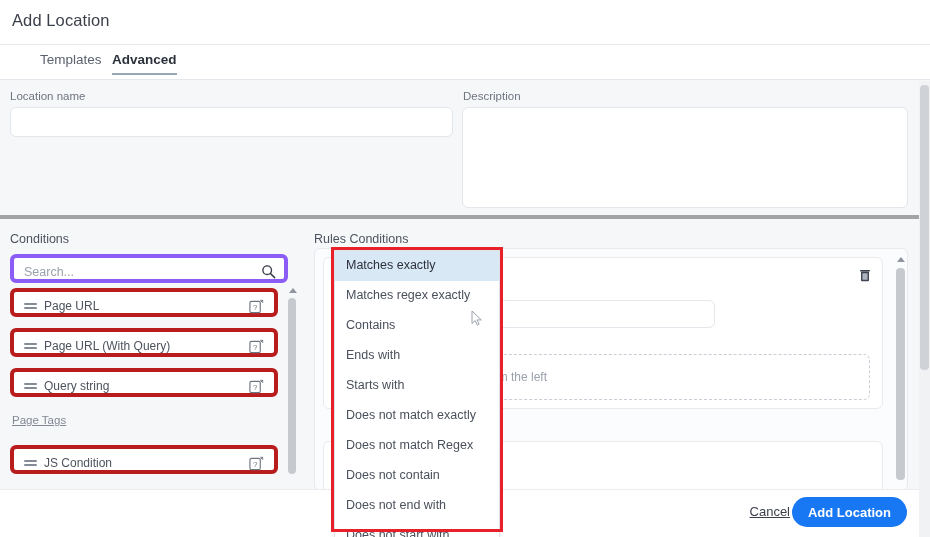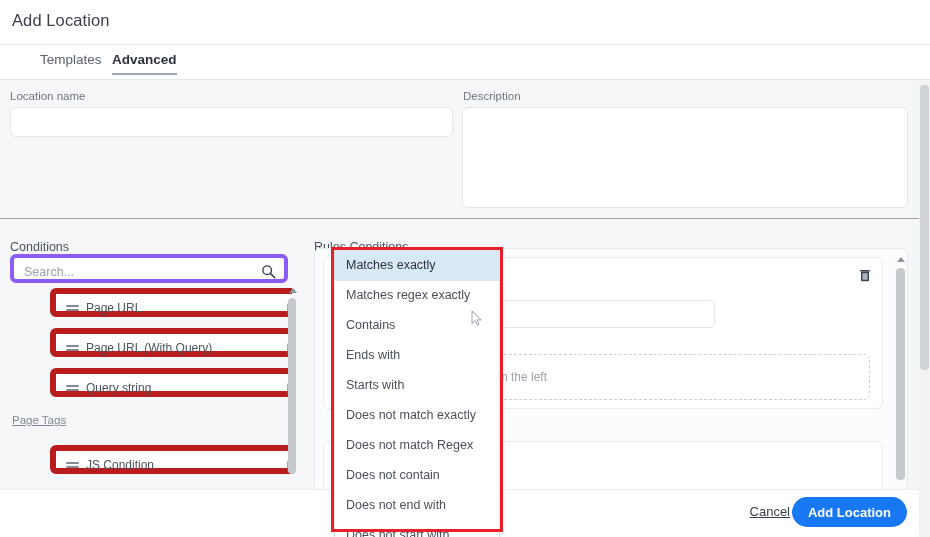--- a/index.html
+++ b/index.html
@@ -49,21 +49,21 @@
     content: ""; position: absolute;
     left: 0; right: 0; bottom: 0; height: 2px;
     background: #9aa7b4;
   }
 
   
   .form-area {
     position: absolute; left: 0; top: 81px;
     width: 930px; height: 138px;
     background: #f6f7f9;
-    border-bottom: 1px solid #a3a3a3;
+    border-bottom: 4px solid #a3a3a3;
   }
   .field-label {
     position: absolute;
     font-size: 11.5px; color: #6e7480;
   }
   .lbl-loc { left: 10px; top: 9px; }
   .lbl-desc { left: 463px; top: 9px; }
 
   .txt-input {
     position: absolute;
@@ -78,21 +78,21 @@
   }
   .inp-loc { left: 10px; top: 26px; width: 443px; height: 30px; }
   .inp-desc {
     left: 462px; top: 26px; width: 446px; height: 101px;
     padding: 8px 10px; resize: none; line-height: 1.4;
   }
 
   
   .section-title {
     position: absolute;
-    font-size: 12.5px; color: #4d535e; margin-top: 8px;
+    font-size: 12.5px; color: #4d535e;
   }
   .st-cond { left: 10px; top: 232px; }
   .st-rules { left: 314px; top: 232px; }
 
   
   .search-wrap {
     position: absolute; left: 10px; top: 254px;
     width: 278px; height: 29px;
     background: #ffffff;
     border: 4px solid #8b5cf6;
@@ -115,24 +115,23 @@
 
   .cond-list {
     position: absolute; left: 6px; top: 288px;
     width: 286px; height: 200px;
     overflow: hidden;
   }
   .cond-item {
     position: absolute; left: 4px;
     width: 268px; height: 29px;
     background: #ffffff;
-    border: 6px solid #b91c1c;
+    border: 4px solid #b91c1c;
     border-radius: 6px;
     cursor: grab;
-    margin-left: 40px;
   }
   .cond-item .grip {
     position: absolute; left: 10px; top: 11px;
     width: 13px; height: 7px;
   }
   .cond-item .grip i {
     display: block; width: 13px; height: 2px;
     background: #848b97; border-radius: 1px; margin-bottom: 2px;
   }
   .cond-item .cname {

